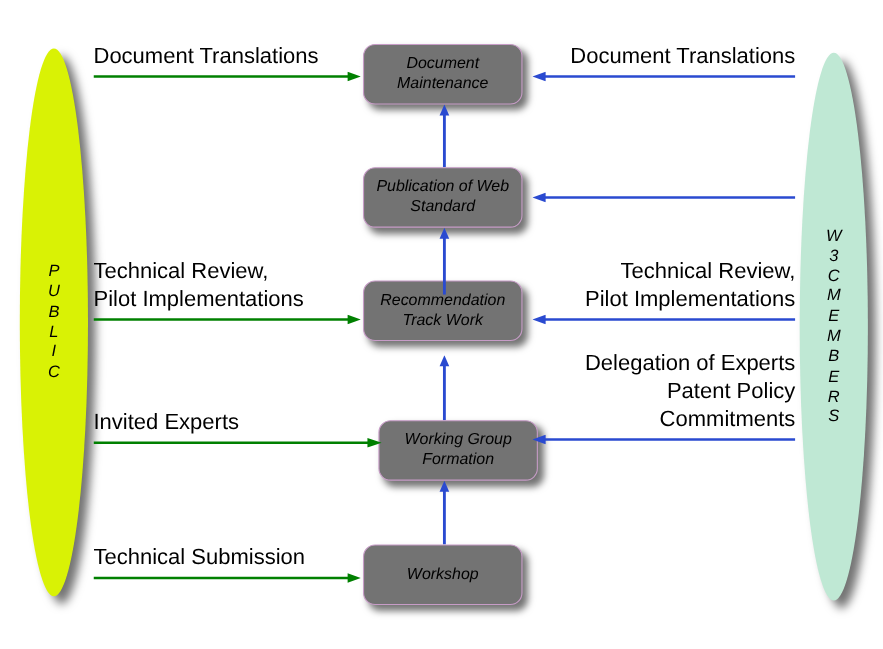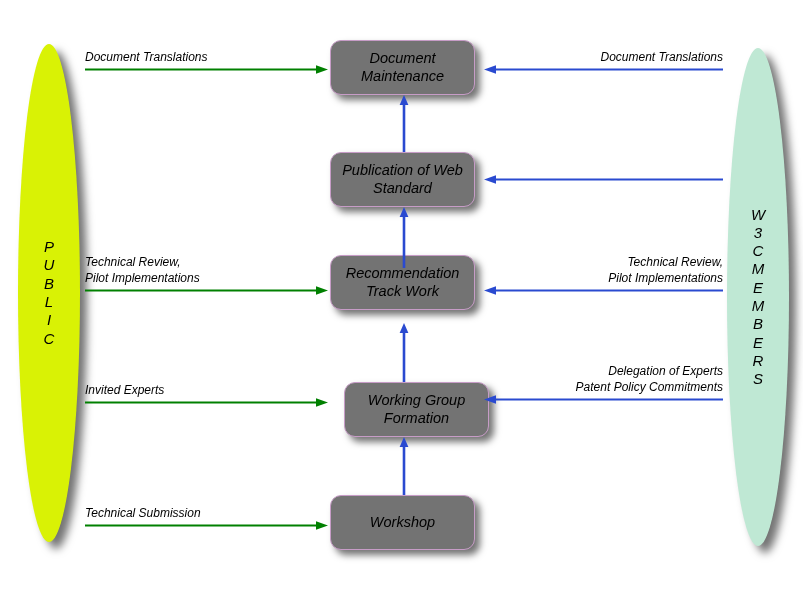--- a/index.html
+++ b/index.html
@@ -90,42 +90,41 @@
   .flow-row {
     position: absolute;
     height: 52px;
   }
   .flow-row.left  { left: 85px;  width: 243px; }
   .flow-row.right { left: 484px; width: 239px; }
 
   .flow-label {
     position: absolute;
     bottom: 9px;
-    font-style: italic;
-    font-size: 12px;
+    font-size: 20px;
     color: #000000;
     line-height: 1.28;
     white-space: pre-line;
     user-select: none;
   }
   .flow-row.left  .flow-label { left: 0;  text-align: left;  }
   .flow-row.right .flow-label { right: 0; text-align: right; }
 
   .flow-arrow {
     position: absolute;
     bottom: 0;
     left: 0;
     width: 100%;
     height: 9px;
   }
 
   
   #row-l-doc-translations { top: 22px; }
   #row-l-tech-review      { top: 243px; }
-  #row-l-invited-experts  { top: 355px; }
+  #row-l-invited-experts  { top: 355px; padding-left: 19px; }
   #row-l-tech-submission  { top: 478px; }
 
   #row-r-doc-translations { top: 22px; }
   #row-r-press-activities { top: 132px; }
   #row-r-tech-review      { top: 243px; }
   #row-r-delegation       { top: 352px; }
   #row-r-tech-submissions { top: 472px; }
 
   
   #row-l-tech-review   .flow-label,

